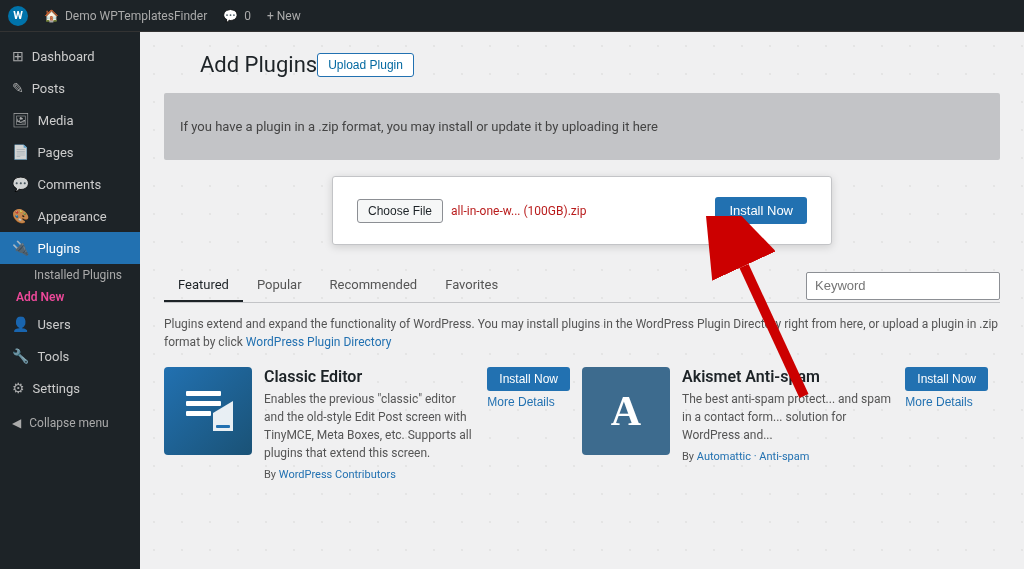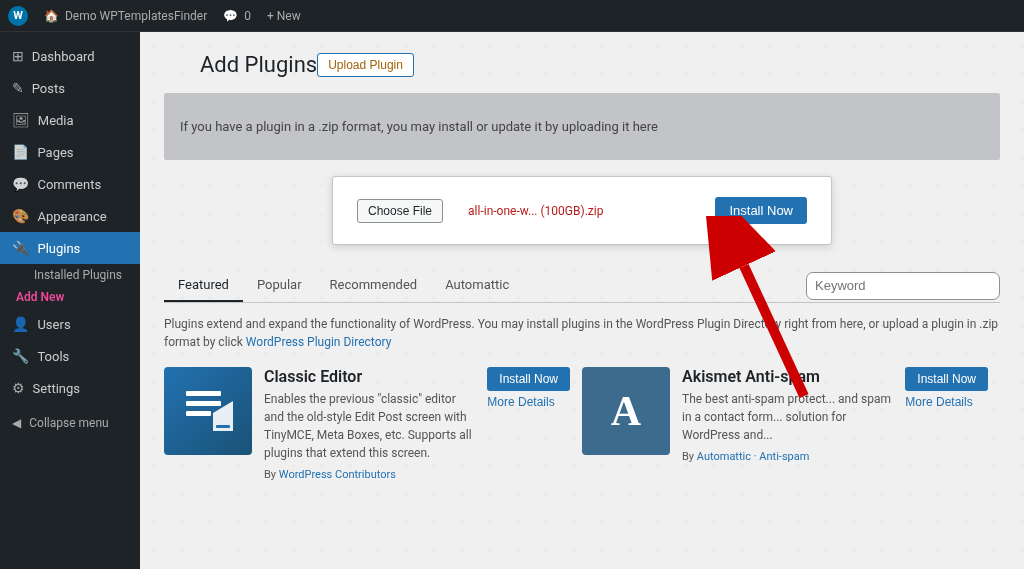--- a/index.html
+++ b/index.html
@@ -71,21 +71,21 @@
     }
 
     
     .page-title-row {
       display: flex; align-items: center; margin-bottom: 16px; margin-left: 36px;
     }
     .page-title {
       font-size: 22px; font-weight: 400; color: #1d2327;
     }
     .upload-plugin-btn {
-      border: 1px solid #2271b1; background: #fff; color: #a16207;
+      border: 1px solid #2271b1; background: #fff; color: #0369a1;
       padding: 4px 10px; border-radius: 3px; font-size: 12px; cursor: pointer;
     }
 
     
     .upload-notice {
       background: #c3c4c7;
       color: #444;
       padding: 26px 16px;
       font-size: 13px;
       margin-bottom: 16px;
@@ -94,21 +94,21 @@
 
     
     .upload-box {
       background: #fff;
       border: 1px solid #c3c4c7;
       border-radius: 3px;
       padding: 20px 24px;
       margin-bottom: 20px;
       display: flex;
       align-items: center;
-      gap: 25px;
+      gap: 8px;
       max-width: 500px;
       margin-left: auto;
       margin-right: auto;
       position: relative;
       box-shadow: 0 2px 8px rgba(0,0,0,0.15);
     }
     .choose-file-btn {
       border: 1px solid #8c8f94; background: #f6f7f7; color: #1d2327;
       padding: 4px 10px; border-radius: 3px; font-size: 12px; cursor: pointer;
       white-space: nowrap;
@@ -158,21 +158,21 @@
     .plugin-name { font-size: 16px; font-weight: 600; color: #1d2327; margin-bottom: 4px; }
     .plugin-text { font-size: 12px; color: #555; line-height: 1.5; margin-bottom: 6px; }
     .plugin-author { font-size: 11px; color: #555; }
     .plugin-author a { color: #2271b1; text-decoration: none; }
     .plugin-actions { display: flex; flex-direction: column; gap: 4px; align-items: flex-start; }
     .install-btn { background: #2271b1; color: #fff; border: none; padding: 5px 12px; border-radius: 3px; font-size: 12px; cursor: pointer; }
     .more-details-btn { color: #2271b1; background: none; border: none; font-size: 12px; cursor: pointer; text-align: left; }
 
     
     .keyword-input {
-      border: 1px solid #8c8f94; padding: 4px 8px; border-radius: 7px; font-size: 13px; color: #4c1d95;
+      border: 1px solid #8c8f94; padding: 4px 8px; border-radius: 2px; font-size: 13px; color: #4c1d95;
     }
 
     
     .red-arrow-overlay {
       position: absolute;
       pointer-events: none;
       z-index: 100;
     }
   </style>
 </head>
@@ -276,21 +276,21 @@
           </defs>
 
           <line x1="160" y1="180" x2="100" y2="50" stroke="#cc0000" stroke-width="10" marker-end="url(#arrowhead)"></line>
         </svg>
       </div>
 
       <div class="plugin-tabs">
         <div class="plugin-tab active">Featured</div>
         <div class="plugin-tab">Popular</div>
         <div class="plugin-tab">Recommended</div>
-        <div class="plugin-tab">Automattic</div>
+        <div class="plugin-tab">Favorites</div>
         <div style="flex:1"></div>
         <input class="keyword-input" style="height: 28px; align-self: center;" placeholder="Keyword">
       </div>
 
       <p class="plugin-desc">
         <span>Plugins extend and expand the functionality of WordPress. You may install plugins in the WordPress Plugin Directory right from here, or upload a plugin in .zip format by click</span>
         <a href="#">WordPress Plugin Directory</a>
       </p>
 
       <div class="plugin-grid">

